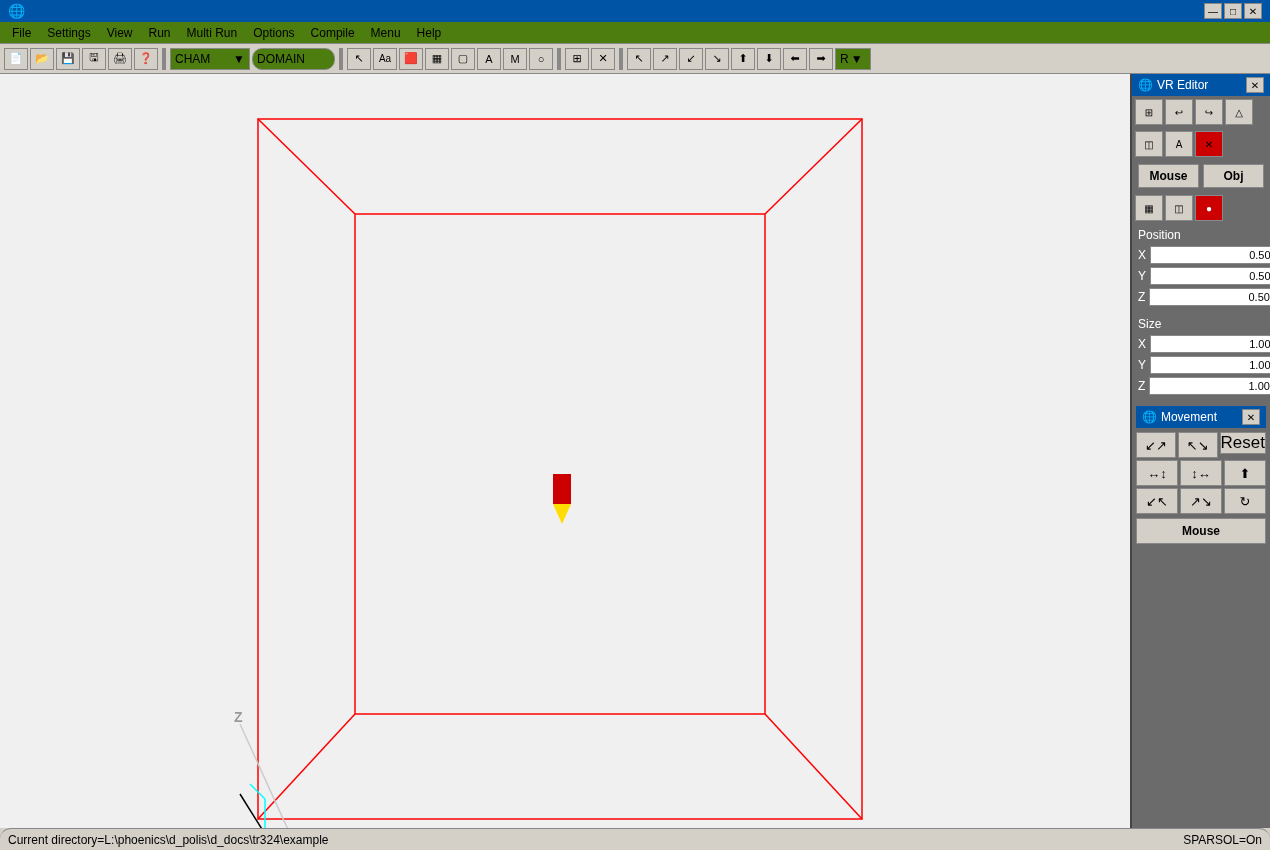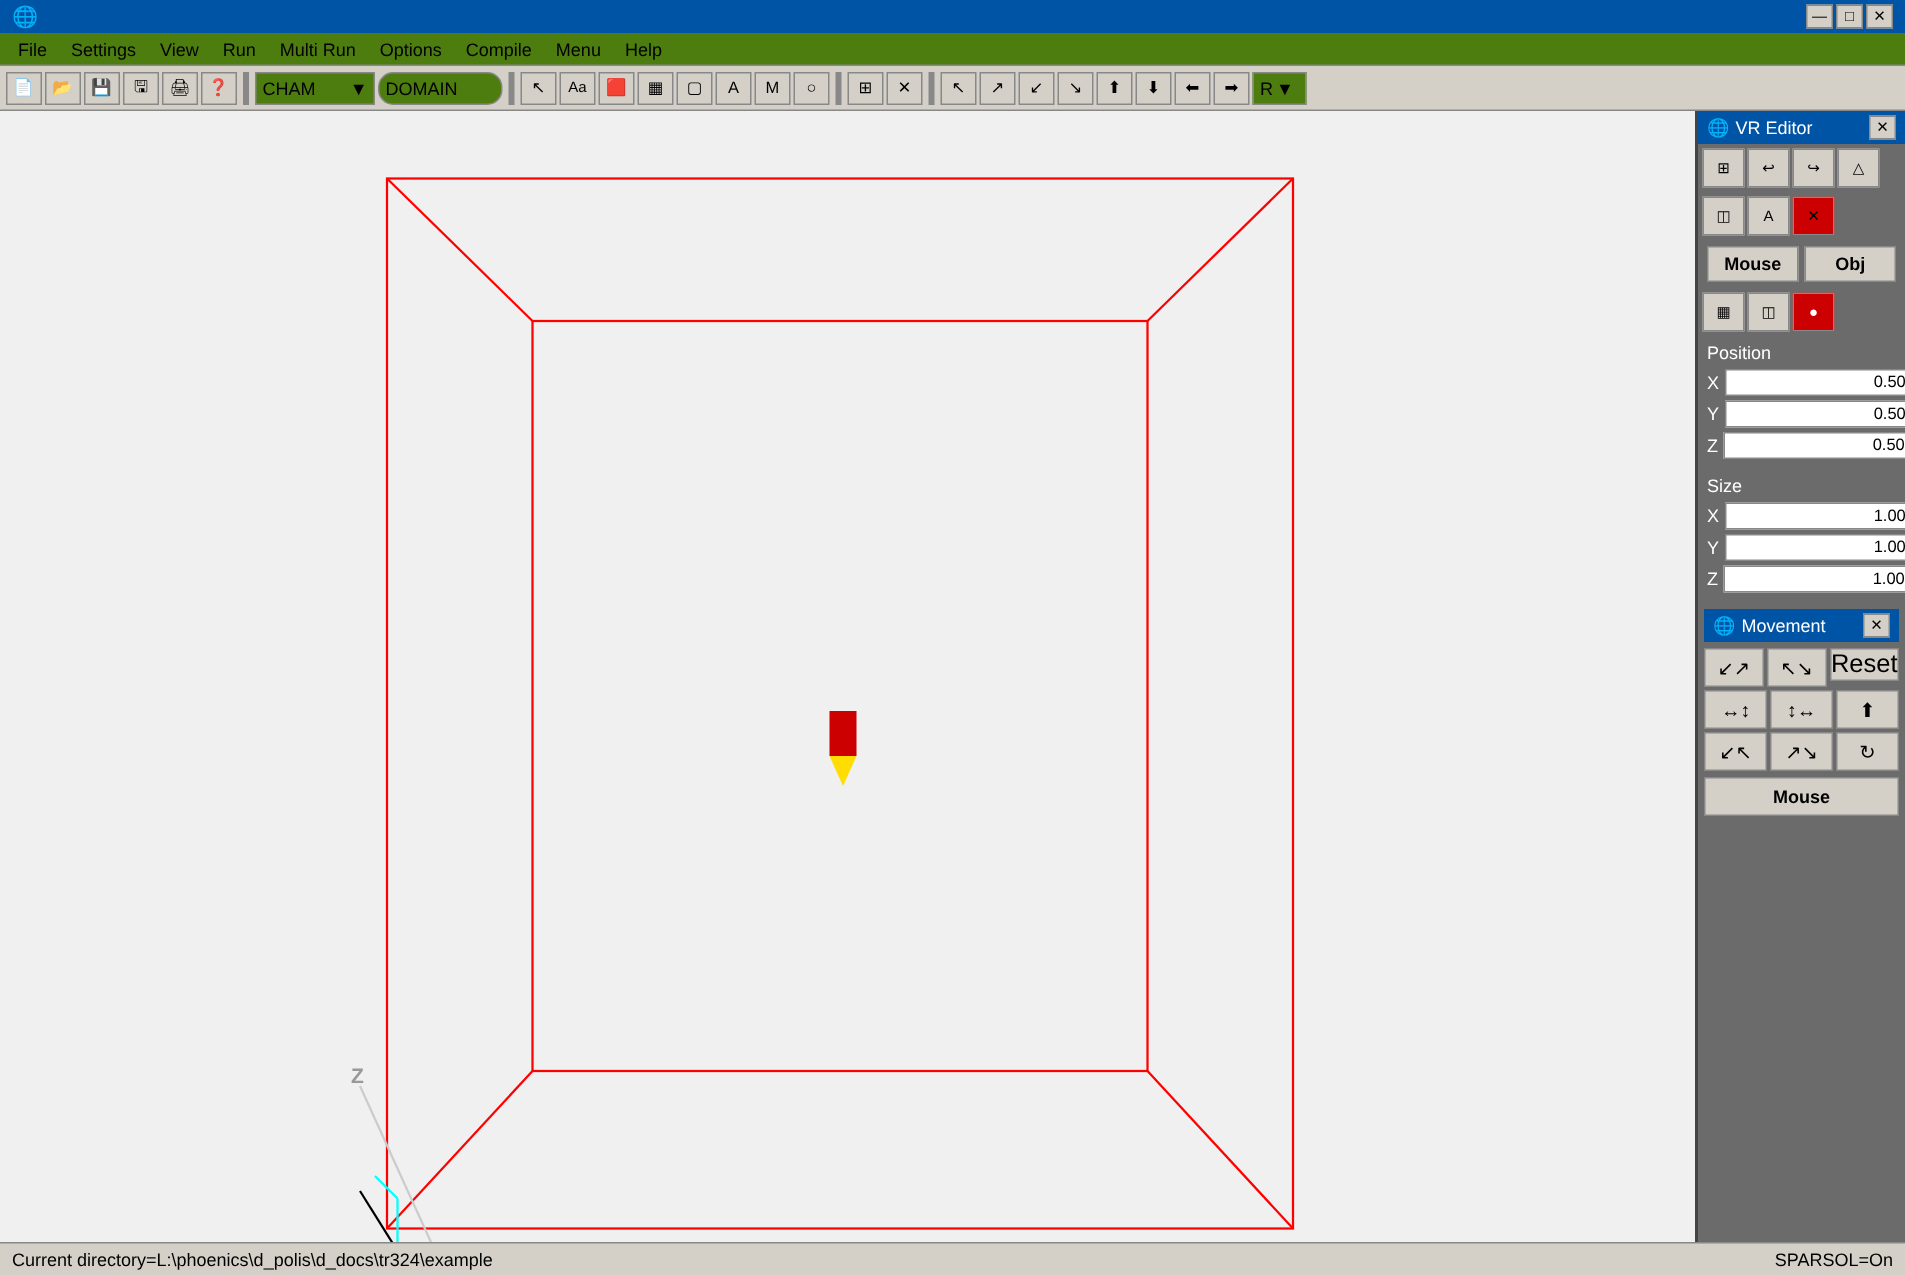--- a/index.html
+++ b/index.html
@@ -134,21 +134,21 @@
     .mouse-btn {
       width: 100%; height: 26px; background: #d4d0c8; border: 1px solid #888;
       display: flex; align-items: center; justify-content: center;
       cursor: pointer; font-size: 12px; font-weight: bold; margin-top: 4px;
     }
 
     
     #status-bar {
       width: 100%; height: 22px; background: #d4d0c8;
       border-top: 1px solid #888; display: flex; align-items: center;
-      justify-content: space-between; padding: 0 8px; font-size: 12px;
+      justify-content: space-between; padding: 0 8px; font-size: 12px; border-radius: 11px;
     }
 
     
     #vr-canvas { width: 100%; height: 100%; }
   </style>
 </head>
 <body>
 
 <div id="title-bar">
   <div id="title-bar-left">

